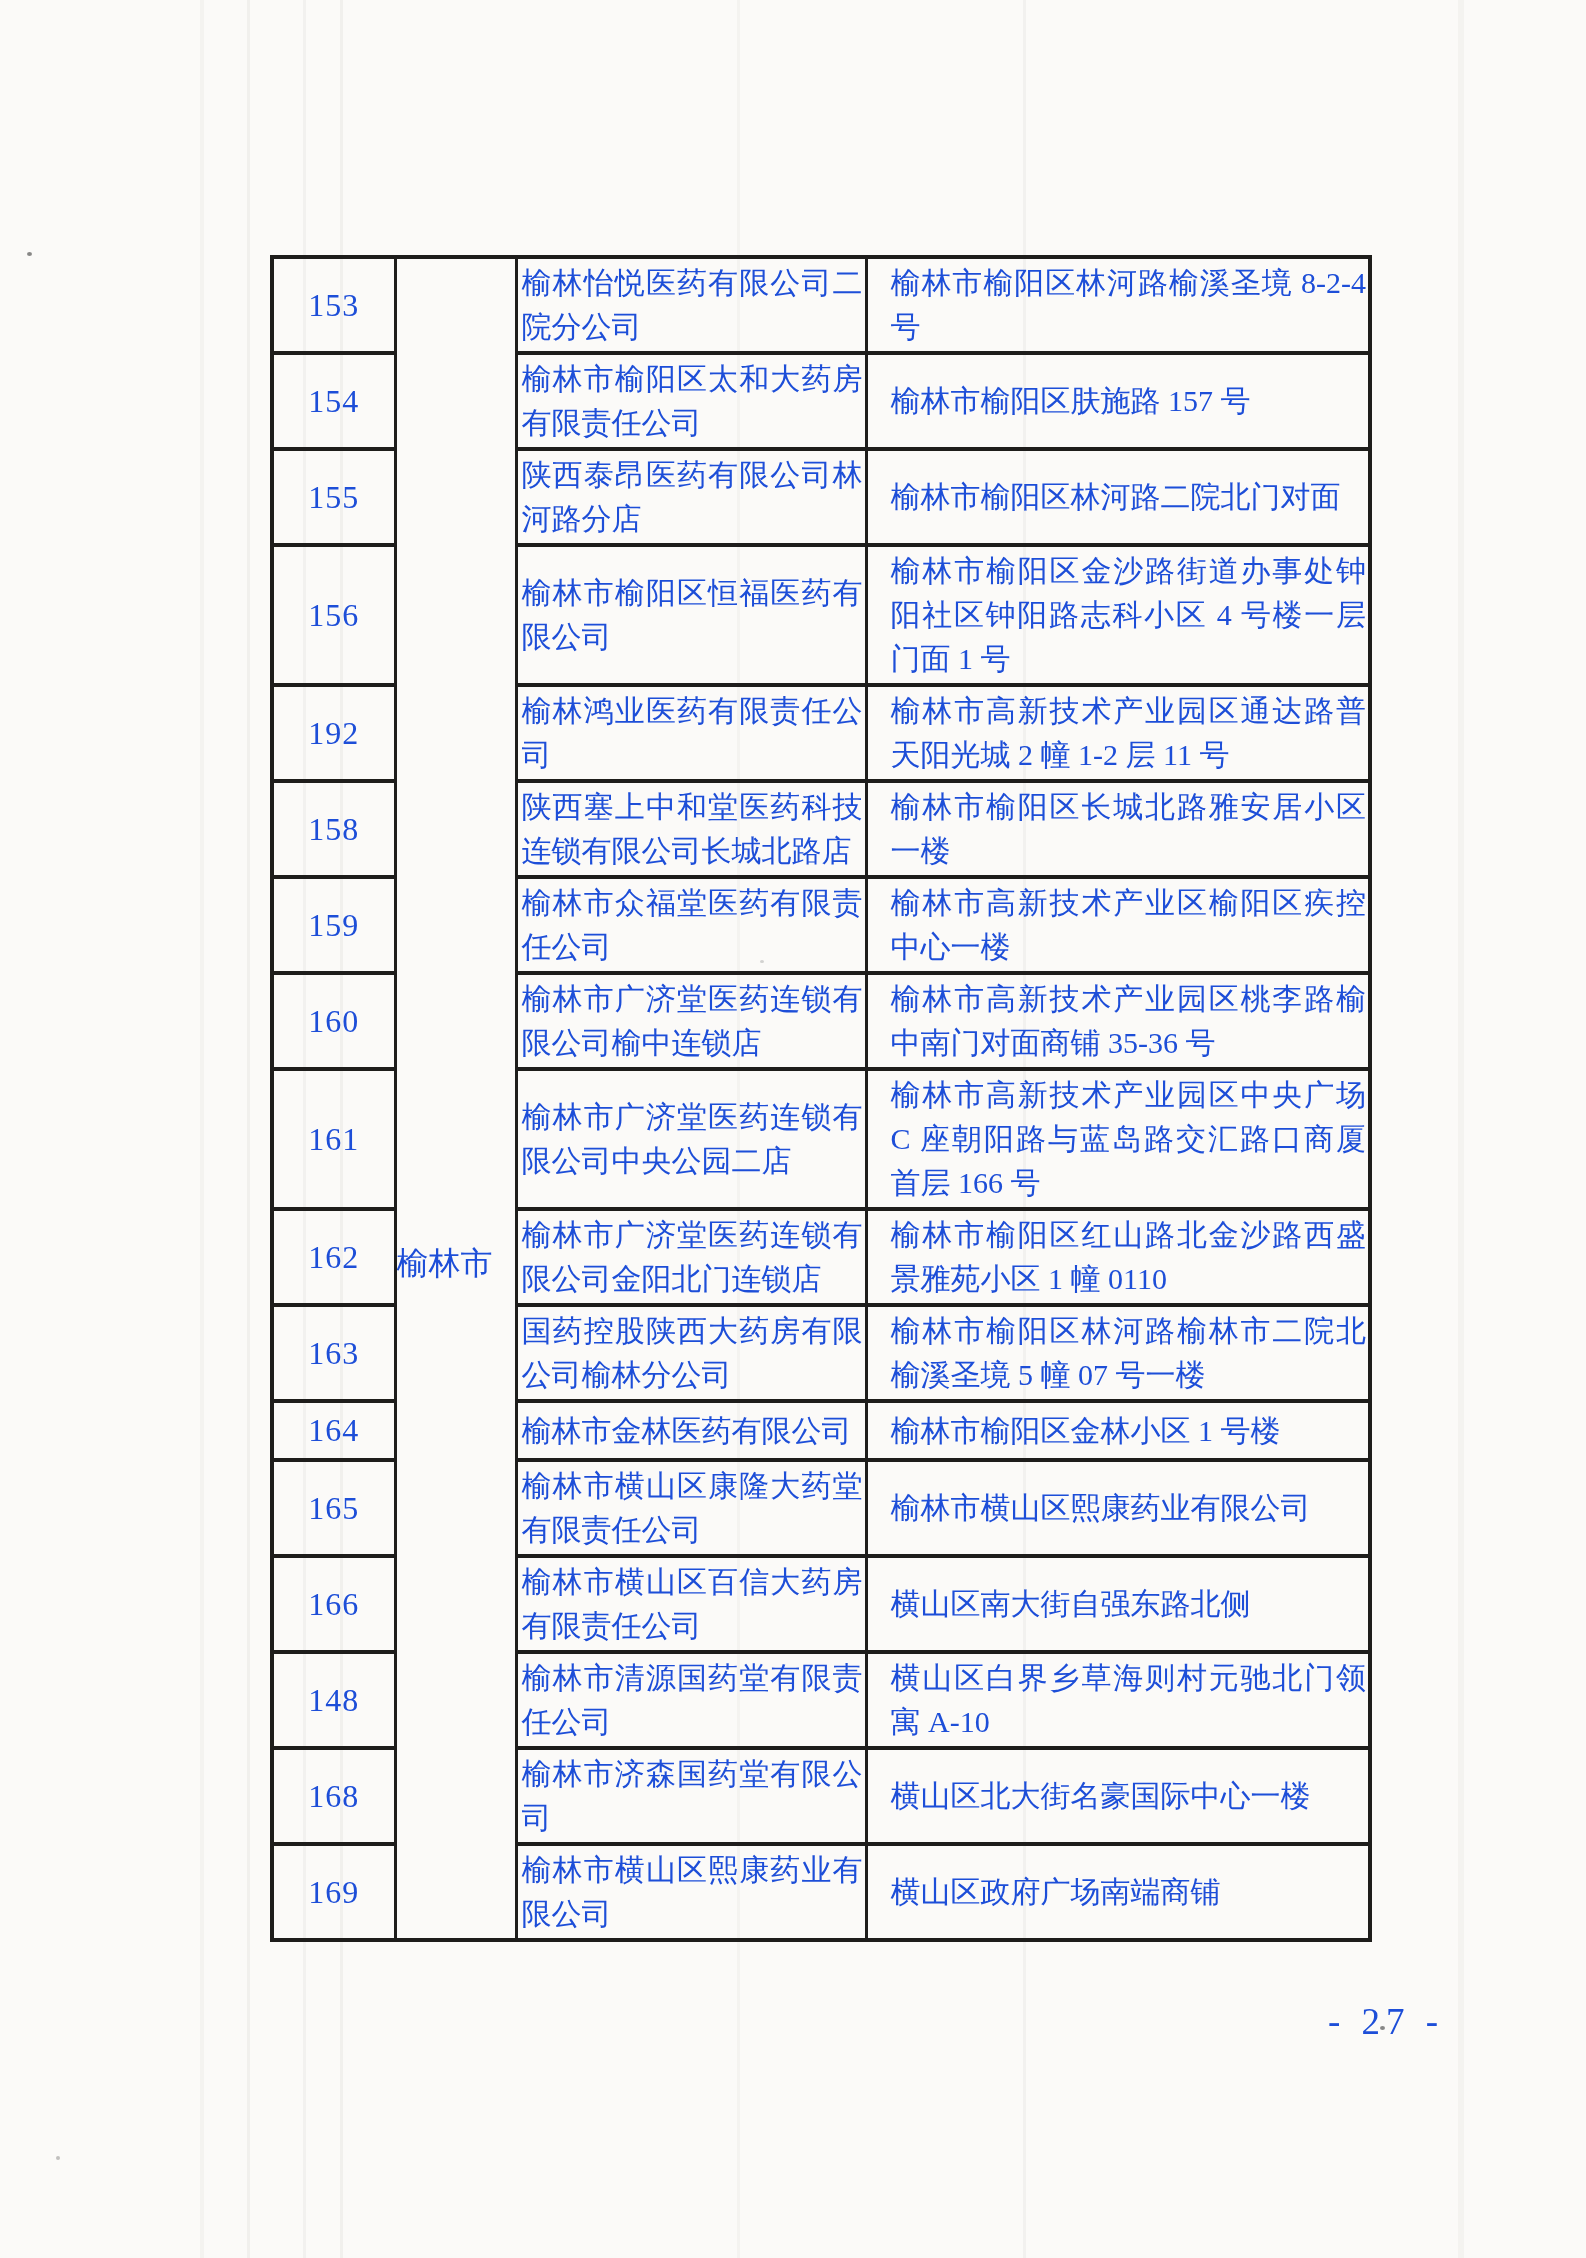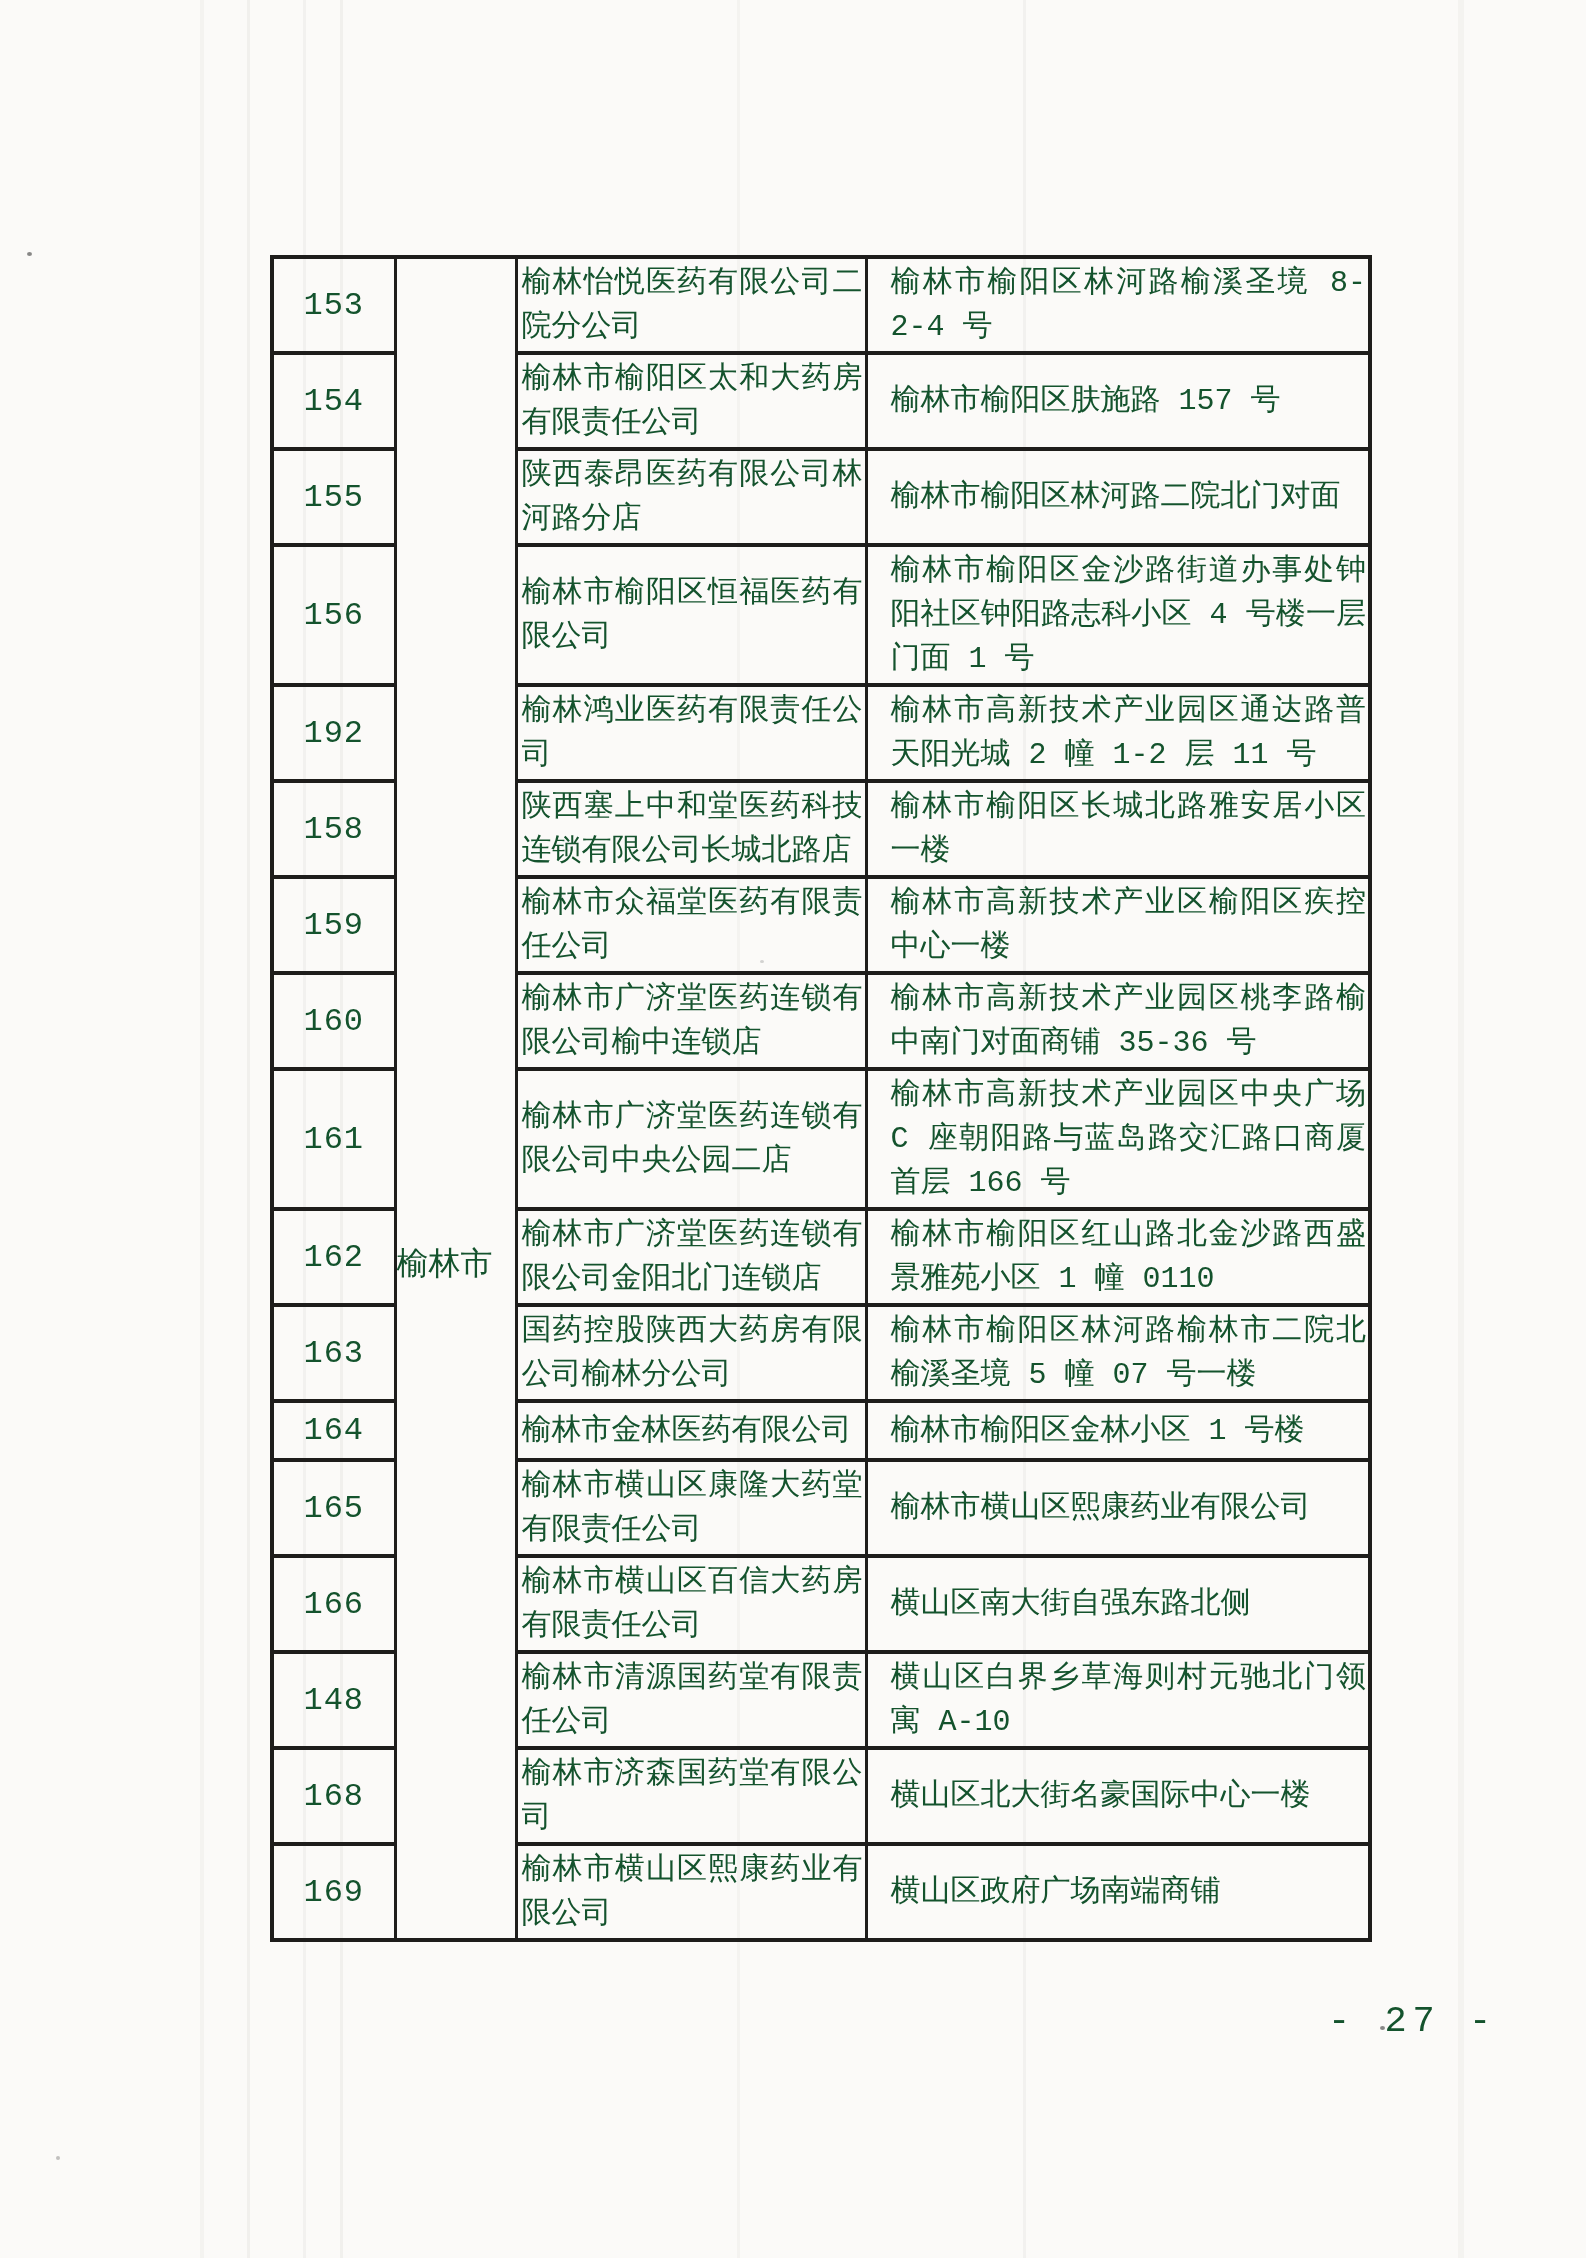--- a/index.html
+++ b/index.html
@@ -2,22 +2,22 @@
 <html lang="zh"><head>
 <meta charset="utf-8">
 <style>
   html,body{margin:0;padding:0;background:#888;}
   .page{
     position:relative;
     width:1586px;height:2258px;
     margin:0 auto;
     background:#fbfaf8;
     overflow:hidden;
-    font-family:Liberation Mono, monospace;
-    color:#14532d;
+    font-family:Liberation Serif, serif;
+    color:#1d4ed8;
   }
   
   .streak{position:absolute;top:0;bottom:0;pointer-events:none;}
   .streak.s1{left:200px;width:4px;background:rgba(110,110,105,0.05);}
   .streak.s2{left:247px;width:3px;background:rgba(110,110,105,0.07);}
   .streak.s3{left:303px;width:3px;background:rgba(110,110,105,0.06);}
   .streak.s4{left:340px;width:3px;background:rgba(110,110,105,0.07);}
   .streak.s5{left:737px;width:3px;background:rgba(110,110,105,0.05);}
   .streak.s6{left:1023px;width:3px;background:rgba(110,110,105,0.06);}
   .streak.s7{left:1458px;width:6px;background:rgba(110,110,105,0.05);}

